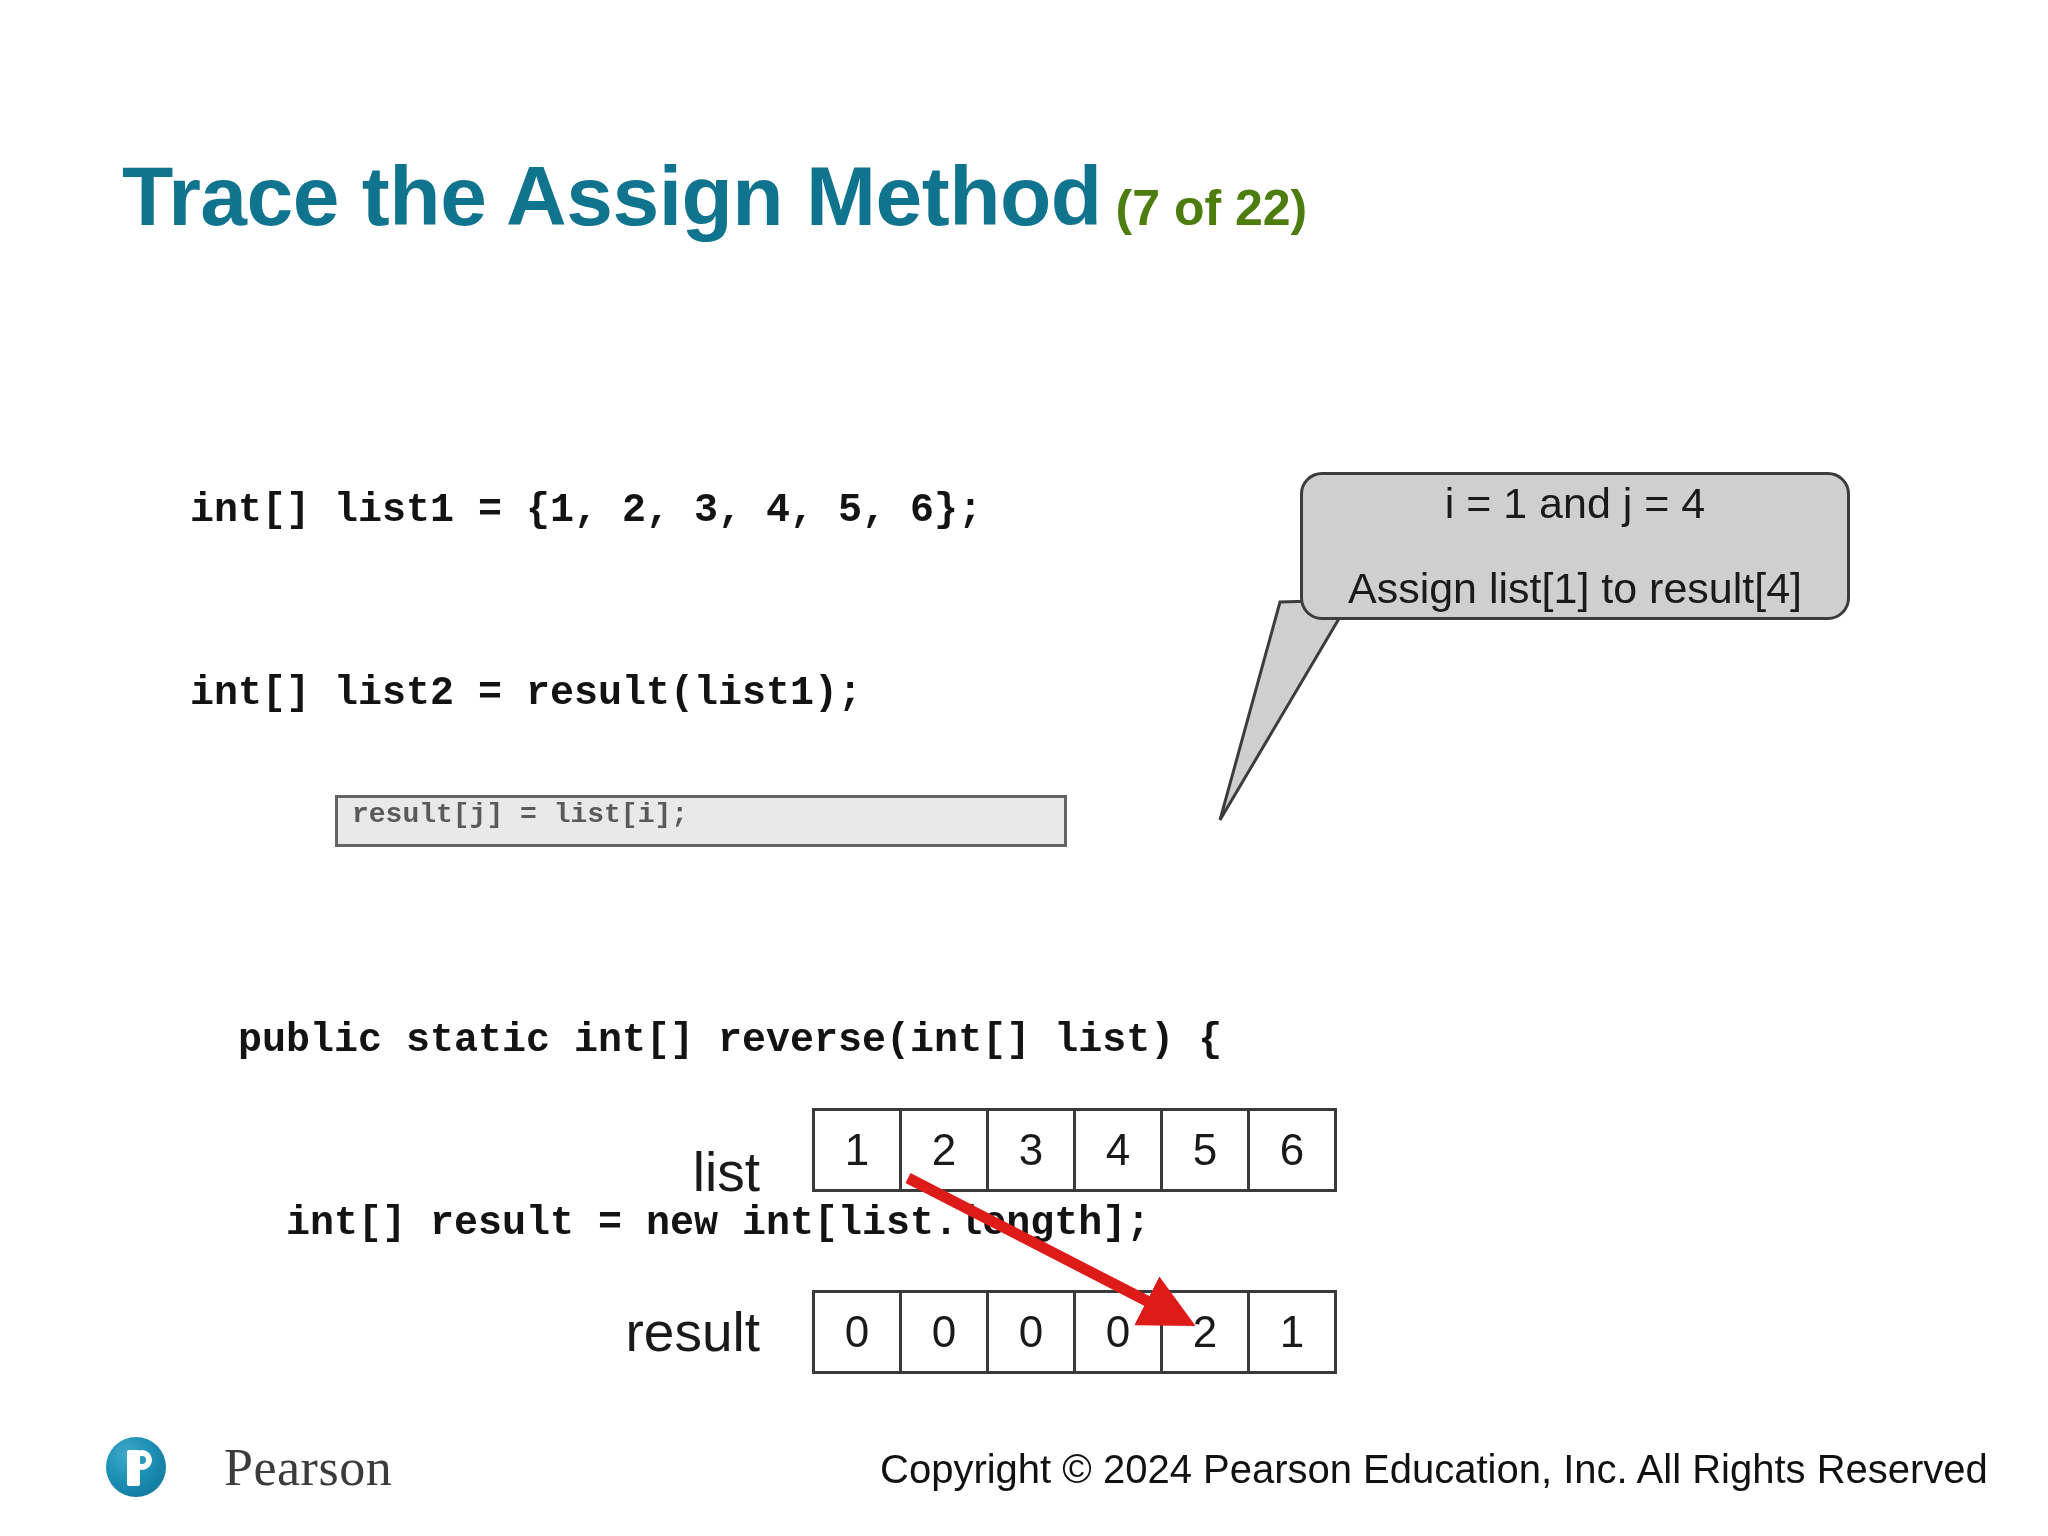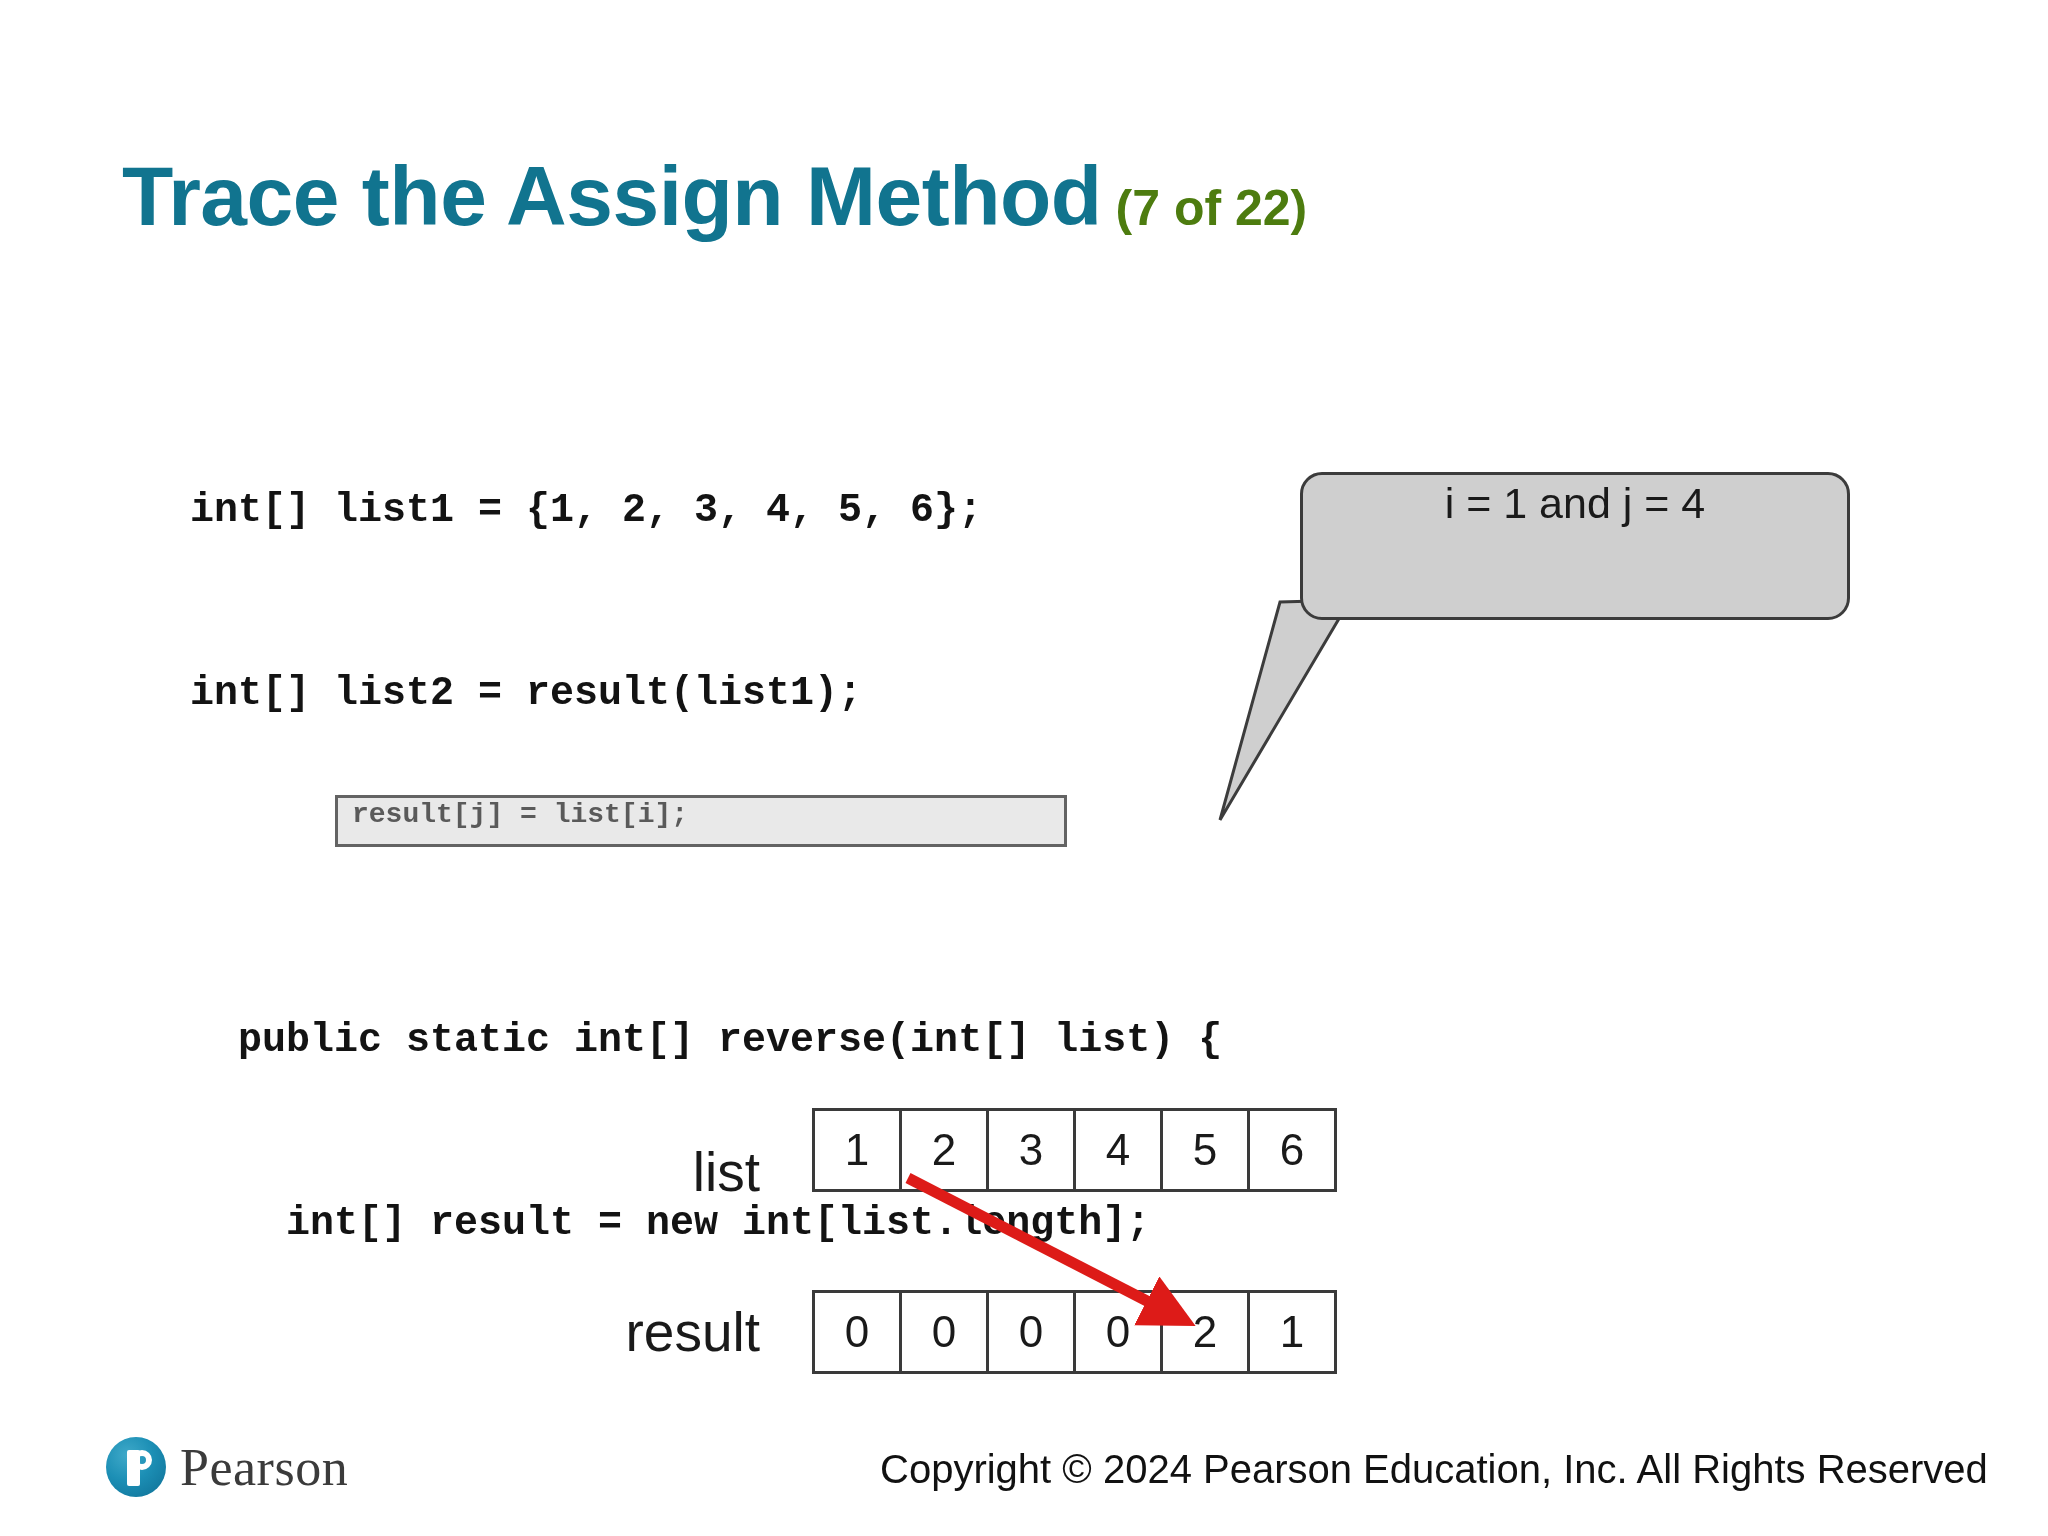--- a/index.html
+++ b/index.html
@@ -150,20 +150,21 @@
     pointer-events: none;
   }
 
   
   #footer-logo {
     position: absolute;
     left: 106px;
     top: 1437px;
     display: flex;
     align-items: center;
+    gap: 44px;
   }
   #pearson-mark {
     width: 60px;
     height: 60px;
     border-radius: 50%;
     background: radial-gradient(circle at 35% 30%, #3FA9C9 0%, #1C8FB5 45%, #0E6E94 100%);
     position: relative;
     flex: 0 0 auto;
   }
   #pearson-mark::after {
@@ -229,20 +230,21 @@
 
 <div id="highlight-row"></div>
 <div id="highlight-code">result[j] = list[i];</div>
 
 <svg id="callout-tail-svg" viewBox="0 0 600 280">
   <polygon points="260,230 390,10 320,12" fill="#CFCFCF" stroke="#3C3C3C" stroke-width="3"></polygon>
 </svg>
 
 <div id="callout-bubble">
   <div class="cline">i = 1 and j = 4</div>
+  <div class="cline">Assign list[1] to result[4]</div>
 </div>
 
 <div class="array-label" id="list-label">list</div>
 <div class="array-row" id="list-row">
   <div class="cell">1</div>
   <div class="cell">2</div>
   <div class="cell">3</div>
   <div class="cell">4</div>
   <div class="cell">5</div>
   <div class="cell">6</div>

